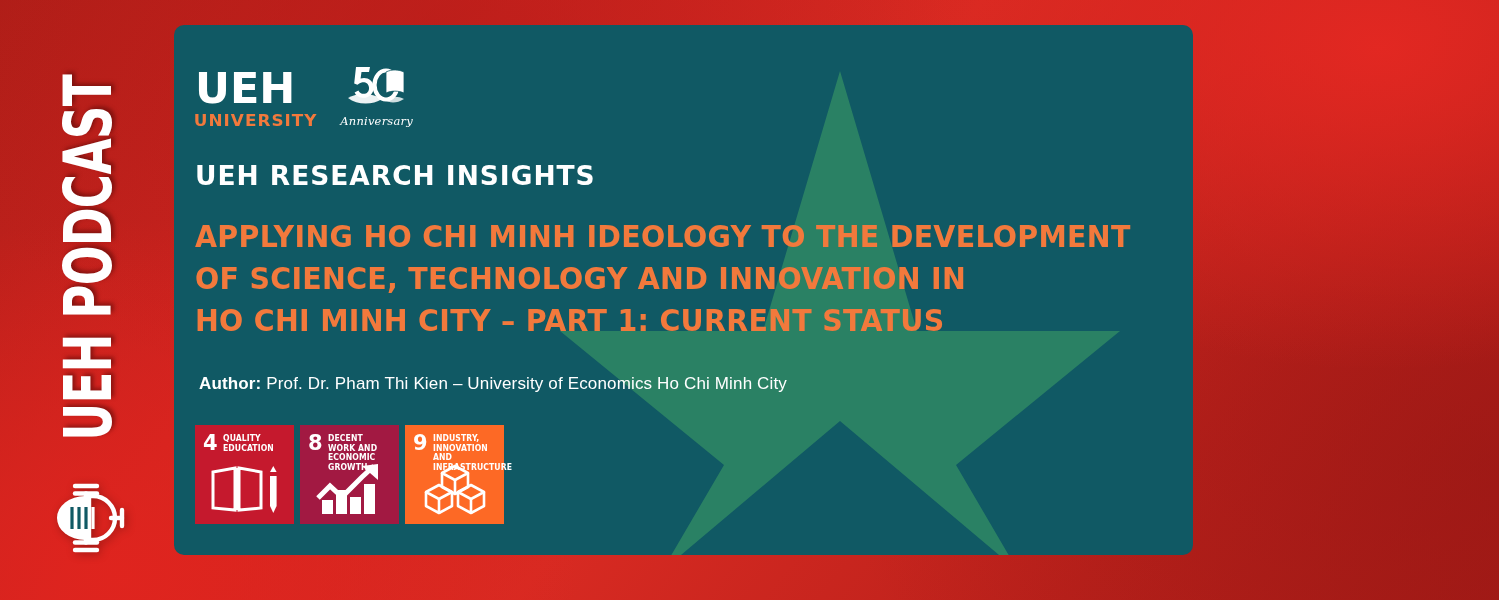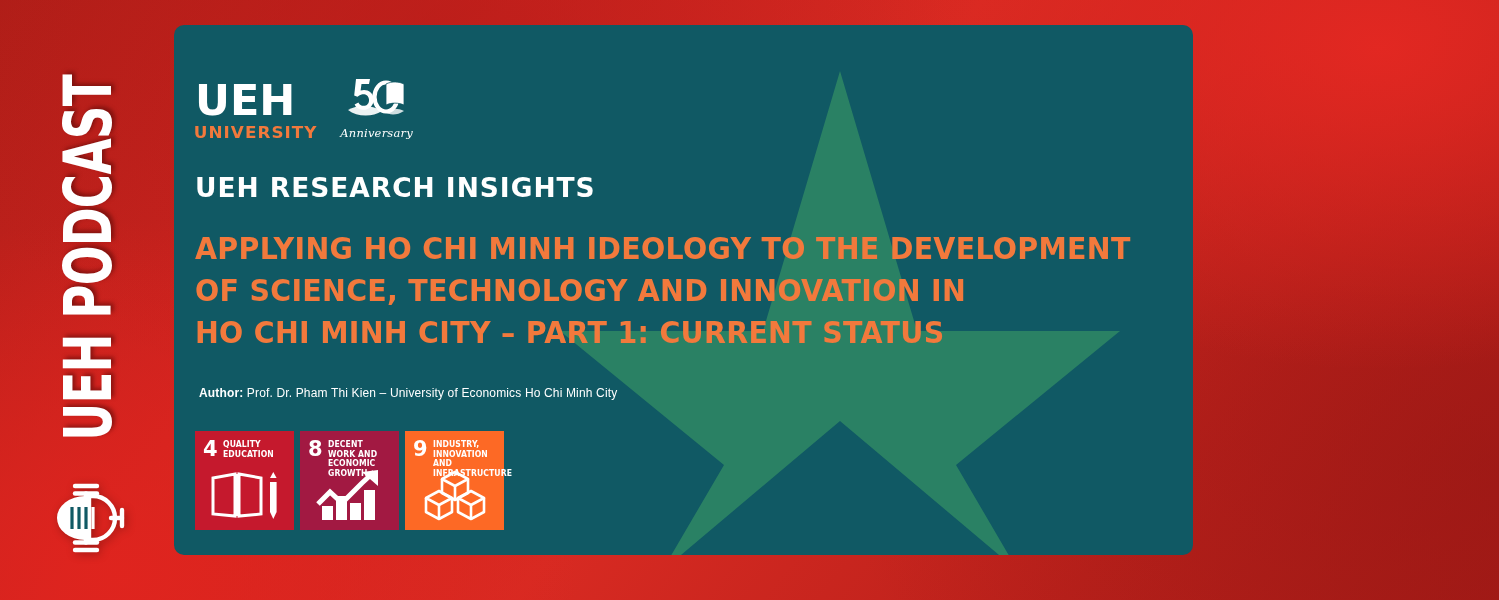--- a/index.html
+++ b/index.html
@@ -84,21 +84,21 @@
     left: 386px;
     top: 36px;
     width: 560px;
     height: 520px;
     opacity: 1;
     pointer-events: none;
   }
   #card-inner {
     position: relative;
     z-index: 2;
-    padding: 50px 0 0 21px;
+    padding: 38px 0 0 21px;
   }
 
   
   #logo-row {
     display: flex;
     align-items: flex-end;
     gap: 24px;
     height: 66px;
   }
   #ueh-logo {
@@ -162,21 +162,21 @@
     line-height: 42px;
     letter-spacing: 0.3px;
     color: #f2793c;
     transform: scaleX(0.965);
     transform-origin: left center;
     white-space: pre-line;
   }
   #author-line {
     margin-top: 32px;
     font-family: "Liberation Sans", sans-serif;
-    font-size: 12px;
+    font-size: 17px;
     color: #ffffff;
     letter-spacing: 0.15px;
     padding-left: 4px;
   }
   #author-line .lbl { font-weight: 700; }
 
   
   #sdg-row {
     margin-top: 31px;
     display: flex;

